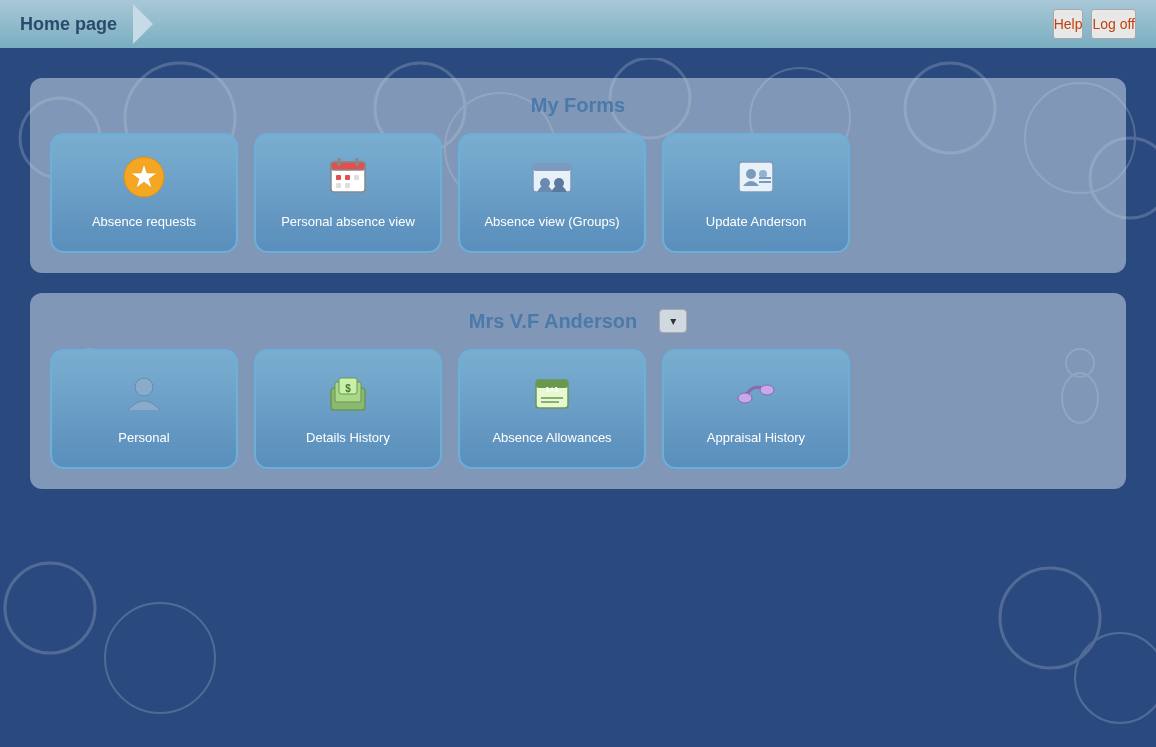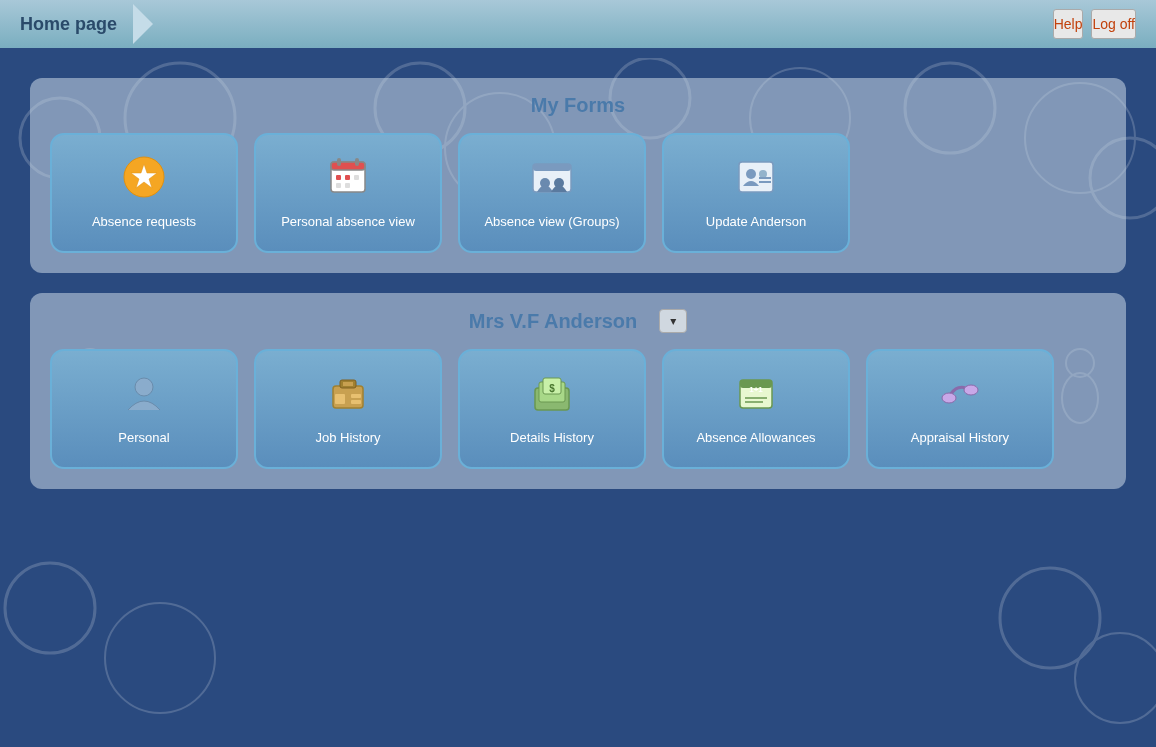--- a/index.html
+++ b/index.html
@@ -256,31 +256,20 @@
     <div class="cards-grid" id="person-cards">
         <div class="card">
           <div class="card-icon"><svg width="42" height="42" viewBox="0 0 42 42">
               <circle cx="21" cy="15" r="9" fill="#8aaccc" stroke="#6a8cac" stroke-width="1"></circle>
               <path d="M5 38 Q21 20 37 38" fill="#8aaccc" stroke="#6a8cac" stroke-width="1"></path>
             </svg></div>
           <div class="card-label">Personal</div>
         </div>
         <div class="card">
           <div class="card-icon"><svg width="42" height="42" viewBox="0 0 42 42">
-              <rect x="6" y="14" width="30" height="22" rx="3" fill="#c8a050" stroke="#a08030" stroke-width="1.5"></rect>
-              <rect x="13" y="8" width="16" height="8" rx="2" fill="#a08030" stroke="#806020" stroke-width="1"></rect>
-              <rect x="16" y="10" width="10" height="4" fill="#c8a050"></rect>
-              <rect x="8" y="22" width="10" height="10" rx="1" fill="#e8c070"></rect>
-              <rect x="24" y="22" width="10" height="4" rx="1" fill="#e8c070"></rect>
-              <rect x="24" y="28" width="10" height="4" rx="1" fill="#e8c070"></rect>
-            </svg></div>
-          <div class="card-label">Job History</div>
-        </div>
-        <div class="card">
-          <div class="card-icon"><svg width="42" height="42" viewBox="0 0 42 42">
               <rect x="4" y="16" width="34" height="22" rx="3" fill="#8ab870" stroke="#6a9850" stroke-width="1.5"></rect>
               <rect x="8" y="10" width="26" height="20" rx="2" fill="#a8d888" stroke="#6a9850" stroke-width="1"></rect>
               <rect x="12" y="6" width="18" height="16" rx="2" fill="#c8f0a8" stroke="#6a9850" stroke-width="1"></rect>
               <text x="21" y="20" text-anchor="middle" font-size="10" font-weight="bold" fill="#4a7830">$</text>
             </svg></div>
           <div class="card-label">Details History</div>
         </div>
         <div class="card">
           <div class="card-icon"><svg width="42" height="42" viewBox="0 0 42 42">
               <rect x="5" y="8" width="32" height="28" rx="3" fill="#e8f8d0" stroke="#6a9850" stroke-width="1.5"></rect>

